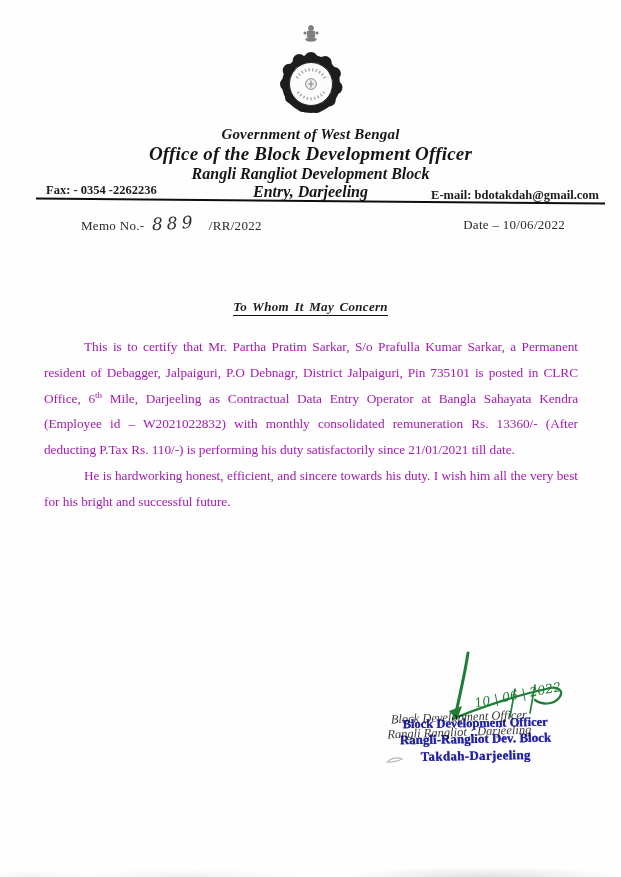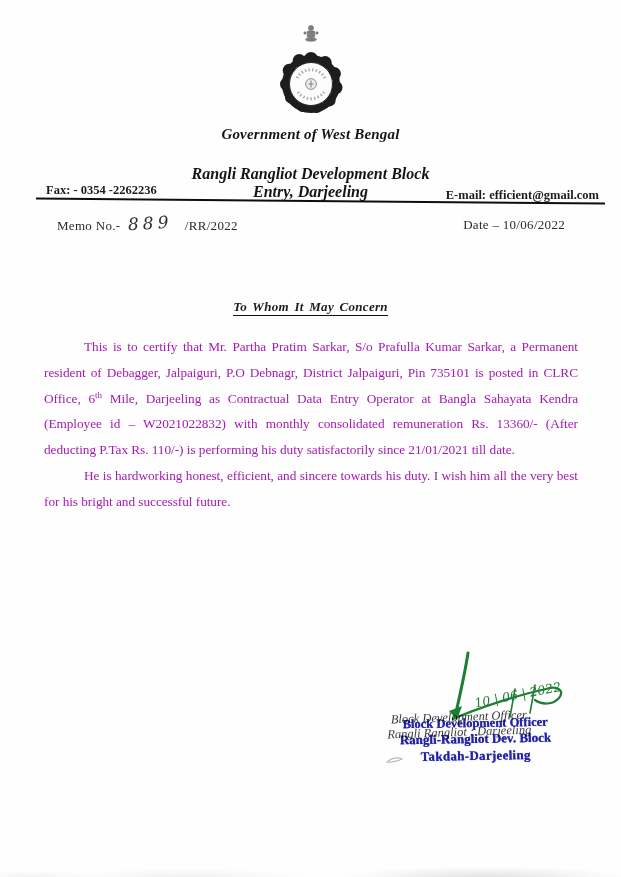--- a/index.html
+++ b/index.html
@@ -26,21 +26,21 @@
   .fax{position:absolute;left:46px;top:0;}
   .email{position:absolute;right:22px;top:5px;}
   .rule{
     position:absolute;top:200px;left:36px;right:16px;
     border-top:2.6px solid #0e0e0e;
     transform:rotate(0.5deg);
   }
   
   .memo-row{position:absolute;top:214px;left:57px;right:56px;font-size:13px;color:#2a2a2a;}
   .memo-left{position:absolute;left:0;top:0;}
-  .memo-label{letter-spacing:.3px;}
+  .memo-label{letter-spacing:.3px;margin-left:24px;}
   .memo-number{
     display:inline-block;margin:0 12px 0 8px;
     font-family:"DejaVu Serif", serif;font-style:italic;
     font-size:17px;letter-spacing:4px;color:#2f2f2f;
     transform:rotate(-3deg) translateY(-1px);
   }
   .memo-suffix{letter-spacing:.3px;}
   .memo-date{position:absolute;right:0;top:3px;letter-spacing:.3px;}
   
   .title{
@@ -124,26 +124,27 @@
         <path d="M29,70 A16,16 0 0 0 55,70" stroke-width="3" stroke-dasharray="1.4,2.2"></path>
       </g>
       <g>
         <circle cx="42" cy="62" r="5.4" fill="#ececec" stroke="#808080" stroke-width="0.9"></circle>
         <path d="M42,58.5 L42,65.5 M39.5,62 L44.5,62" stroke="#777" stroke-width="0.9"></path>
       </g>
     </svg>
   </div>
 
   <div class="hdr hdr-gov">Government of West Bengal</div>
+  <div class="hdr hdr-office">Office of the Block Development Officer</div>
   <div class="hdr hdr-block">Rangli Rangliot Development Block</div>
   <div class="hdr hdr-place">Entry, Darjeeling</div>
 
   <div class="contact">
     <span class="fax">Fax: - 0354 -2262236</span>
-    <span class="email">E-mail: efficient@gmail.com</span>
+    <span class="email">E-mail: bdotakdah@gmail.com</span>
   </div>
   <div class="rule"></div>
 
   <div class="memo-row">
     <span class="memo-left">
       <span class="memo-label">Memo No.-</span><span class="memo-number">889</span><span class="memo-suffix">/RR/2022</span>
     </span>
     <span class="memo-date">Date – 10/06/2022</span>
   </div>
 

